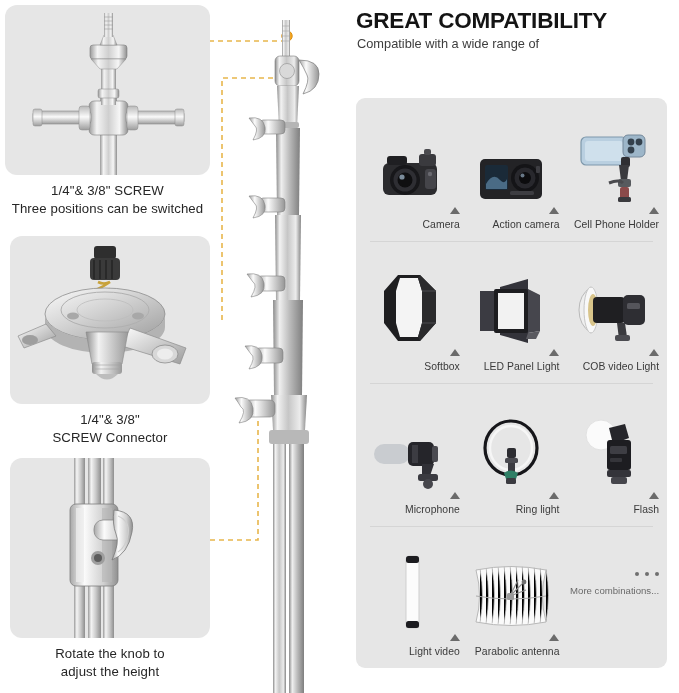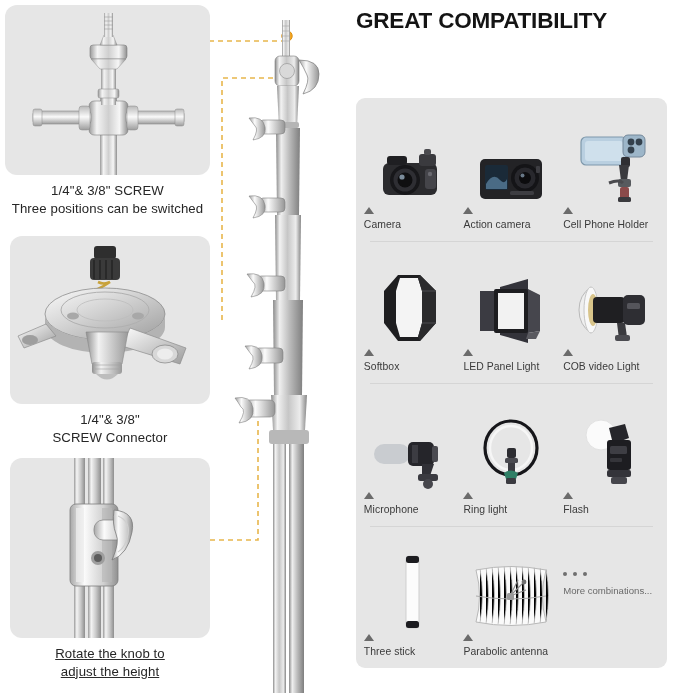--- a/index.html
+++ b/index.html
@@ -22,21 +22,21 @@
     margin-top:7px;letter-spacing:.1px;
   }
 
   
   #callout-1{left:5px;top:5px;width:205px;}
   #callout-1 .photo-card{height:170px;}
   
   #callout-2{left:10px;top:236px;width:200px;}
   #callout-2 .photo-card{height:168px;}
   
-  #callout-3{left:10px;top:458px;width:200px;text-decoration:underline;}
+  #callout-3{left:10px;top:458px;width:200px;}
   #callout-3 .photo-card{height:180px;}
 
   
   .illu{position:absolute;inset:0;}
   .illu svg{display:block;width:100%;height:100%;}
 
   
   .connectors{position:absolute;left:0;top:0;width:679px;height:693px;pointer-events:none;}
 
   
@@ -61,39 +61,39 @@
   .compat-row{
     position:relative;display:flex;flex:1;
     align-items:flex-end;justify-content:space-around;
     padding:0 6px 4px 6px;box-sizing:border-box;
   }
   .compat-row + .compat-row::before{
     content:"";position:absolute;left:14px;right:14px;top:0;height:1px;
     background:#d5d5d5;
   }
   .compat-item{
-    width:96px;display:flex;flex-direction:column;align-items:flex-start;
+    width:96px;display:flex;flex-direction:column;align-items:flex-end;
     justify-content:flex-end;height:100%;padding-bottom:6px;box-sizing:border-box;
   }
   .item-art{
     height:86px;width:96px;display:flex;align-items:flex-end;justify-content:center;
     margin-bottom:2px;
   }
   .item-art svg{display:block;}
   .tri{
     width:0;height:0;border-left:5.5px solid transparent;border-right:5.5px solid transparent;
     border-bottom:7px solid #6b6b6b;margin-bottom:5px;
   }
   .item-label{
     font-size:10.4px;color:#3a3a3a;text-align:center;line-height:12px;
     letter-spacing:.05px;white-space:nowrap;
   }
   .more-box{
     width:96px;height:100%;display:flex;flex-direction:column;
-    align-items:flex-start;justify-content:center;padding-bottom:22px;box-sizing:border-box;
+    align-items:flex-end;justify-content:center;padding-bottom:22px;box-sizing:border-box;
   }
   .more-dots{display:flex;gap:6px;margin-bottom:9px;}
   .more-dots i{width:4px;height:4px;border-radius:50%;background:#6f6f6f;display:block;}
   .more-label{font-size:9.6px;color:#6a6a6a;white-space:nowrap;}
 </style>
 </head>
 <body>
 
 <div class="root">
 
@@ -336,20 +336,21 @@
           <rect x="10" y="2" width="30" height="17" rx="5" fill="url(#knobg)" stroke="#828282" stroke-width=".6"></rect>
           <path d="M0,0 q16,-3 18,10 q2,13 -14,15 q8,-13 2,-16 q-3,-5 -6,-9 Z" fill="url(#knobg)" stroke="#828282" stroke-width=".6"></path>
         </g>
       </g>
     </svg>
   </div>
 
   <div class="right-col">
     <div class="headline">GREAT COMPATIBILITY</div>
     <div class="subhead">
+      <div>Compatible with a wide range of</div>
     </div>
 
     <div class="compat-panel">
 
       <div class="compat-row">
         <div class="compat-item">
           <div class="item-art">
             <svg width="74" height="62" viewBox="0 0 74 62">
               <rect x="8" y="20" width="54" height="32" rx="6" fill="#2b2b2e"></rect>
               <rect x="12" y="13" width="20" height="9" rx="3" fill="#1f1f22"></rect>
@@ -508,21 +509,21 @@
       <div class="compat-row">
         <div class="compat-item">
           <div class="item-art">
             <svg width="30" height="80" viewBox="0 0 30 80">
               <rect x="9" y="4" width="13" height="72" rx="3" fill="#fcfcfc" stroke="#cfcfcf" stroke-width="1"></rect>
               <rect x="9" y="4" width="13" height="7" rx="2.5" fill="#1c1c20"></rect>
               <rect x="9" y="69" width="13" height="7" rx="2.5" fill="#1c1c20"></rect>
             </svg>
           </div>
           <div class="tri"></div>
-          <div class="item-label">Three stick</div>
+          <div class="item-label">Light video</div>
         </div>
 
         <div class="compat-item">
           <div class="item-art">
             <svg width="90" height="72" viewBox="0 0 90 72">
               <path d="M10,10 q35,-7 70,0 q-7,26 0,52 q-35,7 -70,0 q7,-26 0,-52 Z" fill="#fafafa" stroke="#b8b8b8" stroke-width="1"></path>
               <g stroke="#c4c4c4" stroke-width=".8">
                 <path d="M14,9 q5,26 0,53"></path>
                   <path d="M20,8 q5,27 0,55"></path>
                 <path d="M26,7.5 q5,27 0,56"></path>

